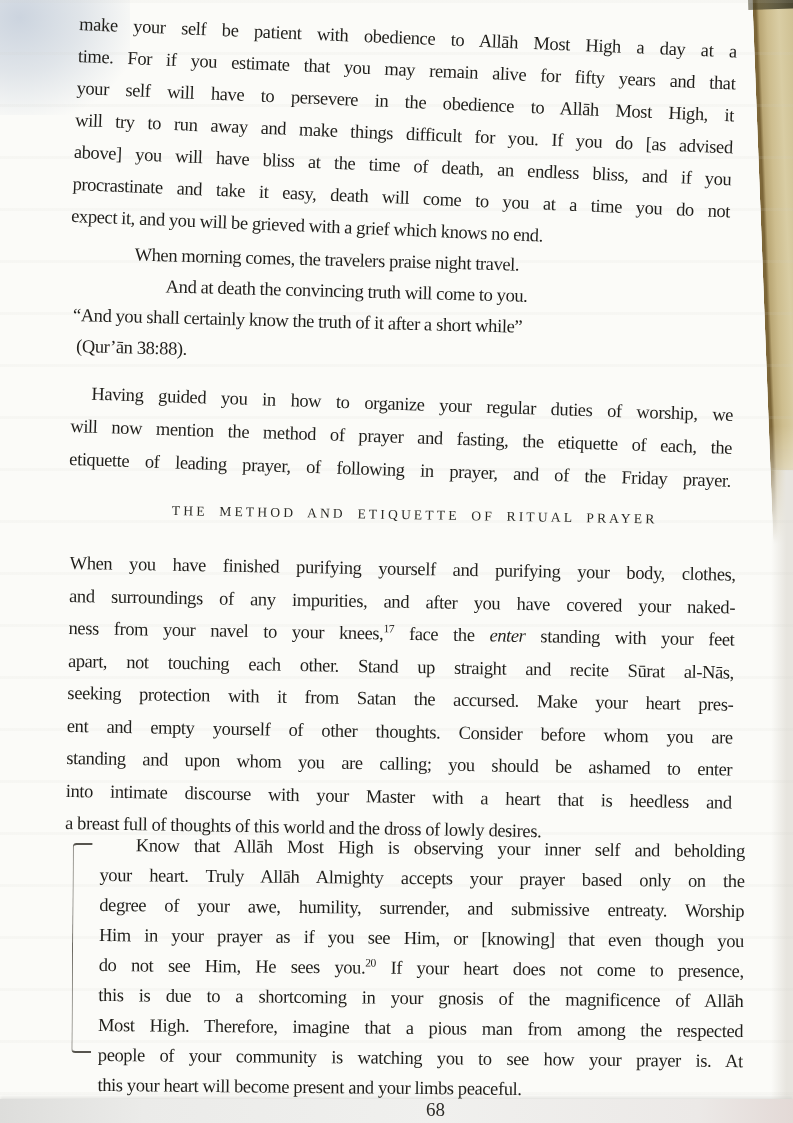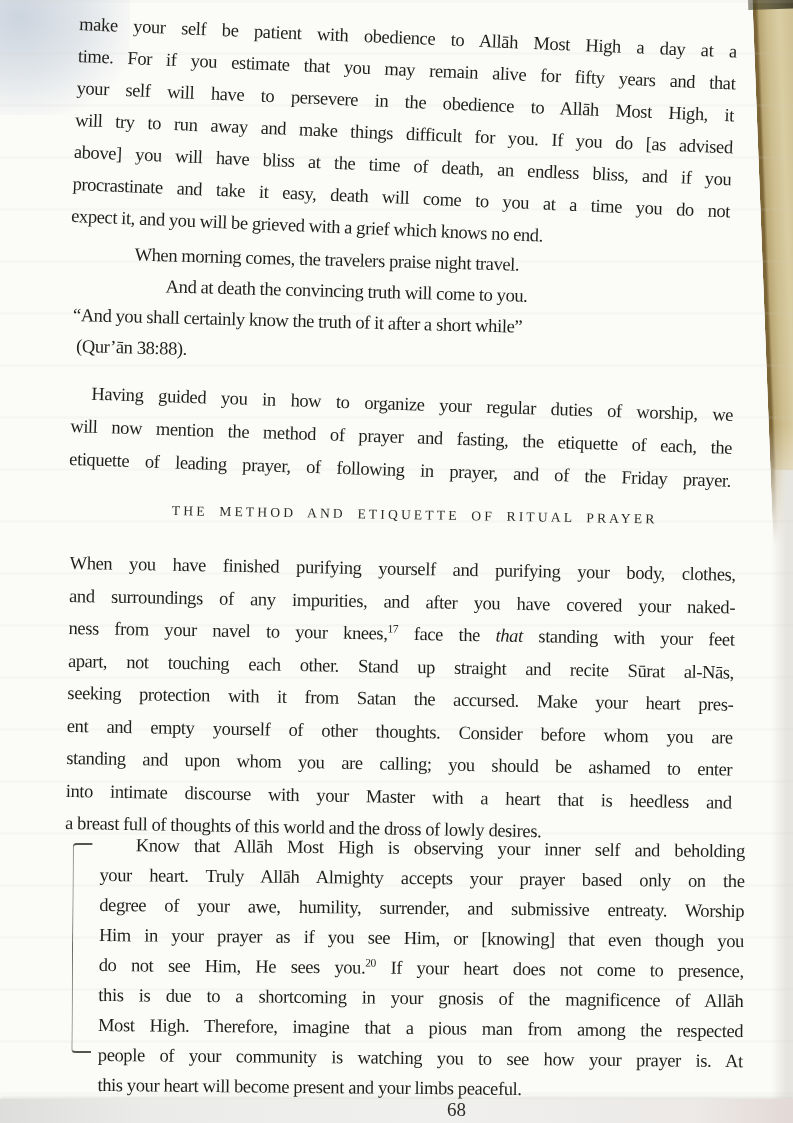--- a/index.html
+++ b/index.html
@@ -82,21 +82,21 @@
     position:absolute;left:72px;top:843px;width:19px;height:206px;
     border-left:1.6px solid #56534b;
     border-top:2.4px solid #3a3831;
     border-bottom:2.4px solid #3a3831;
     border-radius:4px 0 0 4px;
     transform:rotate(0.4deg);
     opacity:0.85;
   }
   .page-number{
     position:absolute;left:426px;top:1099px;width:40px;
-    font-size:19px;color:#2d2c28;text-align:right;letter-spacing:0;
+    font-size:19px;color:#2d2c28;text-align:left;letter-spacing:0;
   }
 </style>
 </head>
 <body>
 
 <div class="corner-shadow"></div>
 <div class="edge-band"></div>
 <div class="edge-band-top"></div>
 <div class="edge-grey"></div>
 <div class="bottom-band"></div>
@@ -123,21 +123,21 @@
     <div class="line">Having guided you in how to organize your regular duties of worship, we</div>
     <div class="line">will now mention the method of prayer and fasting, the etiquette of each, the</div>
     <div class="line">etiquette of leading prayer, of following in prayer, and of the Friday prayer.</div>
   </div>
 
 <div class="block b-heading">THE METHOD AND ETIQUETTE OF RITUAL PRAYER</div>
 
 <div class="block just b-para3">
     <div class="line">When you have finished purifying yourself and purifying your body, clothes,</div>
     <div class="line">and surroundings of any impurities, and after you have covered your naked-</div>
-    <div class="line"><span>ness from your navel to your knees,</span><span class="sup">17</span><span> face the </span><span class="it">that</span><span> standing with your feet</span></div>
+    <div class="line"><span>ness from your navel to your knees,</span><span class="sup">17</span><span> face the </span><span class="it">enter</span><span> standing with your feet</span></div>
     <div class="line">apart, not touching each other. Stand up straight and recite Sūrat al-Nās,</div>
     <div class="line">seeking protection with it from Satan the accursed. Make your heart pres-</div>
     <div class="line">ent and empty yourself of other thoughts. Consider before whom you are</div>
     <div class="line">standing and upon whom you are calling; you should be ashamed to enter</div>
     <div class="line">into intimate discourse with your Master with a heart that is heedless and</div>
     <div class="line">a breast full of thoughts of this world and the dross of lowly desires.</div>
   </div>
 
 <div class="block just b-para4">
     <div class="line">Know that Allāh Most High is observing your inner self and beholding</div>

